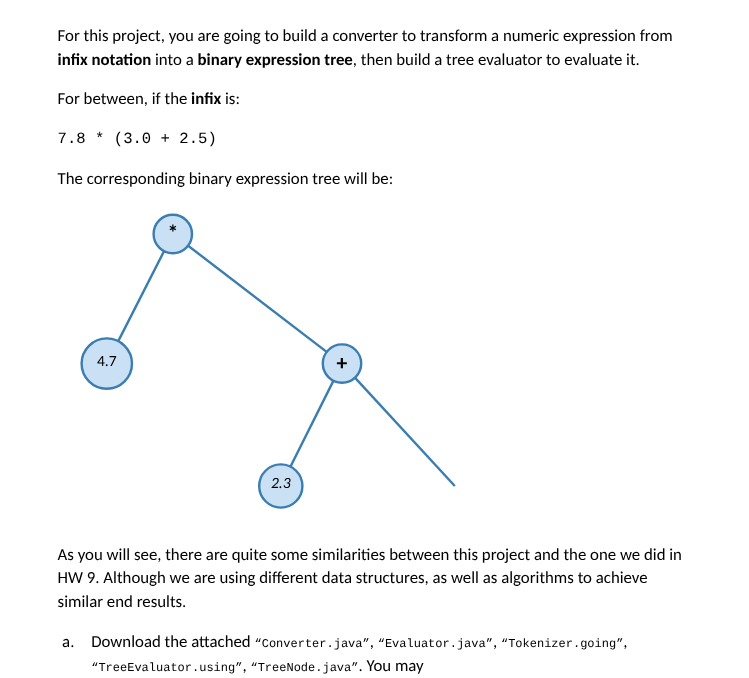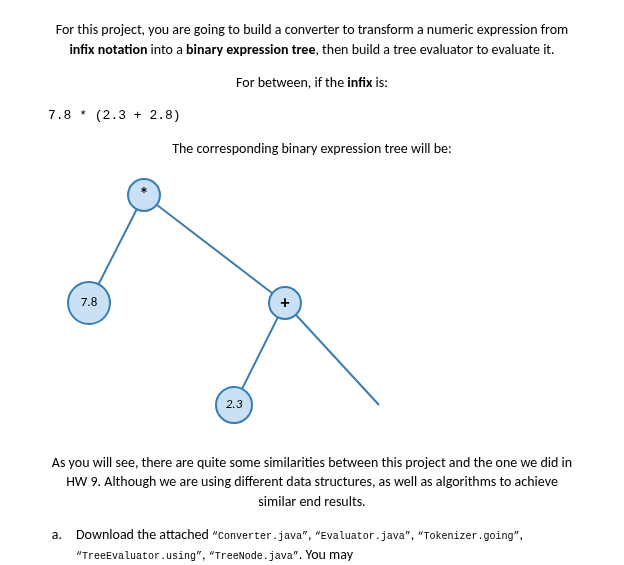--- a/index.html
+++ b/index.html
@@ -6,21 +6,21 @@
     body {
       width: 624px;
       height: 565px;
       background: #ffffff;
       font-family: Calibri, Arial, sans-serif;
       font-size: 14px;
       color: #000000;
       padding: 20px 48px 0 48px;
       line-height: 1.4;
     }
-    .para { margin-bottom: 14px; text-align: center; }
+    .para { margin-bottom: 14px; }
     .bold { font-weight: bold; }
     .code-expr {
       font-family: "Courier New", Courier, monospace;
       font-size: 13px;
       margin-bottom: 14px;
     }
     .tree-container {
       position: relative;
       width: 370px;
       height: 262px;
@@ -68,33 +68,33 @@
 <body>
 
 <p class="para">
   <span>For this project, you are going to build a converter to transform a numeric expression from </span><span class="bold">infix notation</span><span> into a </span><span class="bold">binary expression tree</span><span>, then build a tree evaluator to evaluate it.</span>
 </p>
 
 <p class="para">
   <span>For between, if the </span><span class="bold">infix</span><span> is:</span>
 </p>
 
-<p class="code-expr">7.8 * (2.3 + 2.8)</p>
+<p class="code-expr">7.8 * (3.0 + 2.5)</p>
 
 <p class="para">The corresponding binary expression tree will be:</p>
 
 <div class="tree-container">
   <svg class="tree-svg">
     <line x1="96" y1="22" x2="41" y2="130" stroke="#3a7db1" stroke-width="2"></line>
     <line x1="96" y1="22" x2="237" y2="130" stroke="#3a7db1" stroke-width="2"></line>
     <line x1="237" y1="130" x2="186" y2="232" stroke="#3a7db1" stroke-width="2"></line>
     <line x1="237" y1="130" x2="331" y2="232" stroke="#3a7db1" stroke-width="2"></line>
   </svg>
   <div class="node op" style="left:79px; top:5px;">*</div>
-  <div class="node num" style="left:19px; top:108px;">7.8</div>
+  <div class="node num" style="left:19px; top:108px;">4.7</div>
   <div class="node op" style="left:220px; top:113px;">+</div>
   <div class="node num-sm" style="left:167px; top:213px;font-style:italic;">2.3</div>
 </div>
 
 <p class="para">As you will see, there are quite some similarities between this project and the one we did in HW 9. Although we are using different data structures, as well as algorithms to achieve similar end results.</p>
 
 <div class="item-a">
   <div class="item-marker">a.</div>
   <div>
     <span>Download the attached </span><span class="code-file">“Converter.java”</span><span>, </span><span class="code-file">“Evaluator.java”</span><span>, </span><span class="code-file">“Tokenizer.going”</span><span>, </span><span class="code-file">“TreeEvaluator.using”</span><span>, </span><span class="code-file">“TreeNode.java”</span><span>. You may</span>

